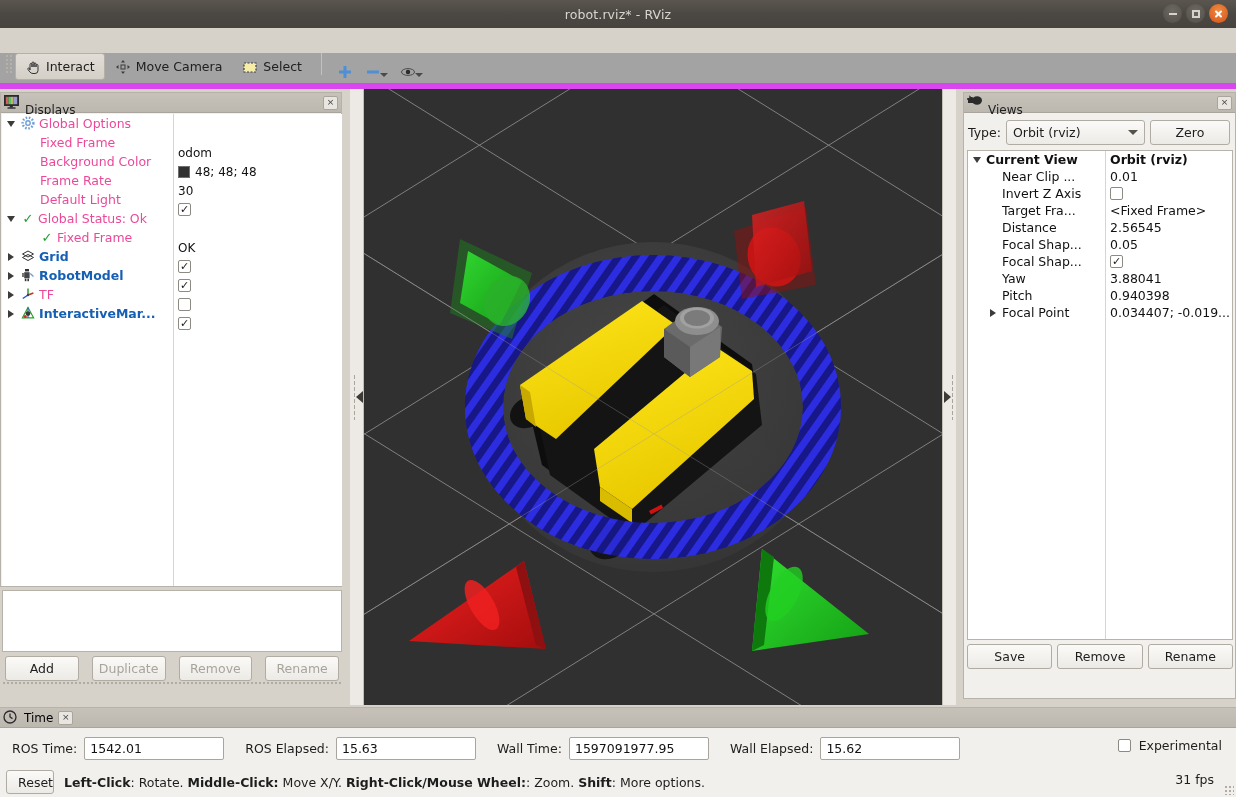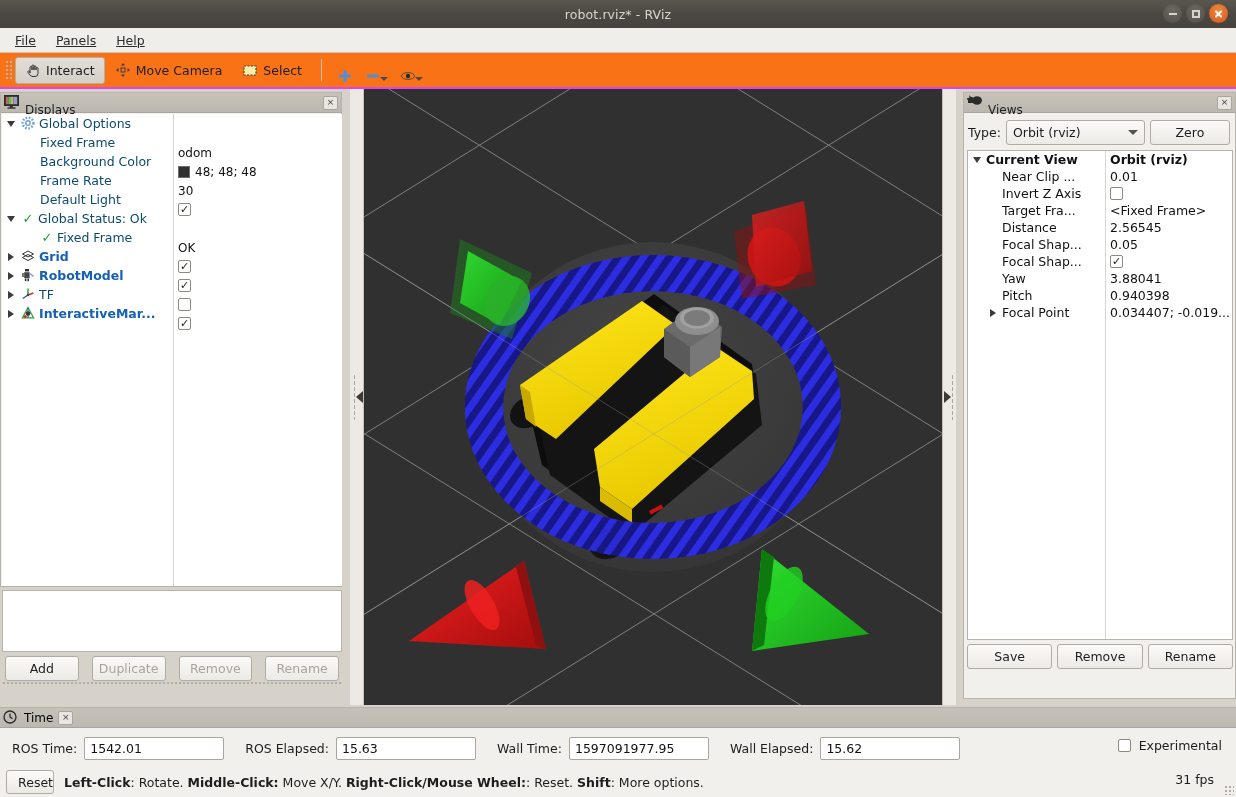--- a/index.html
+++ b/index.html
@@ -40,22 +40,22 @@
     position:absolute; left:0; top:28px; width:1236px; height:25px;
     background:#f0eeea; border-bottom:1px solid #c8c4bc;
     display:flex; align-items:center; padding-left:6px; gap:2px;
   }
   .menu-item { padding: 3px 9px; font-size:12.5px; color:#2b2b2b; cursor:default; }
   .menu-item u { text-decoration: underline; }
 
   
   .toolbar {
     position:absolute; left:0; top:53px; width:1236px; height:36px;
-    background:#f97316; border-bottom:2px solid #d946ef;
-    display:flex; align-items:center; padding-left:4px;
+    background:#a3a3a3; border-bottom:6px solid #d946ef;
+    display:flex; padding-left:4px;
   }
   .grip { width:8px; height:22px; margin-right:3px;
     background-image: radial-gradient(#b6b2aa 1px, transparent 1px);
     background-size: 4px 4px; background-position: 1px 1px; }
   .tbtn { display:flex; align-items:center; gap:5px; height:27px; padding:0 9px;
           border:1px solid transparent; border-radius:3px; font-size:12.5px; color:#202020; }
   .tbtn.active { background: linear-gradient(to bottom,#e2ded7,#d4d0c8); border-color:#b4b0a8; }
   .tbsep { width:1px; height:22px; background:#c6c2ba; margin:0 9px; }
   .icon-sm { width:16px; height:16px; display:inline-block; }
   .dropdown-caret { width:0;height:0;border-left:4px solid transparent;border-right:4px solid transparent;
@@ -78,21 +78,21 @@
   
   #displays-panel { left:0; top:92px; width:342px; height:495px; }
   .tree { position:absolute; left:1px; top:21px; width:340px; height:472px; background:#fff; overflow:hidden; }
   .tree-col-sep { position:absolute; left:171px; top:0; width:1px; height:100%; background:#d8d5d0; }
   .trow { display:flex; align-items:center; height:19px; position:relative; }
   .trow .namecell { width:171px; display:flex; align-items:center; gap:3px; padding-left:2px; overflow:hidden; }
   .trow .valcell { flex:1; display:flex; align-items:center; gap:5px; padding-left:5px; font-size:12px; color:#111;margin-top:20px; }
   .expander { width:14px; height:14px; display:flex; align-items:center; justify-content:center; flex-shrink:0; }
   .tri-right { width:0;height:0;border-top:4.5px solid transparent;border-bottom:4.5px solid transparent;border-left:6px solid #3b3b3b; }
   .tri-down { width:0;height:0;border-left:4.5px solid transparent;border-right:4.5px solid transparent;border-top:6px solid #3b3b3b; }
-  .tlabel { font-size:12.5px; color:#0c4a6e; white-space:nowrap; }
+  .tlabel { font-size:12.5px; color:#ec4899; white-space:nowrap; }
   .tlabel.link { color:#1560b4; font-weight:bold; }
   .checkbox { width:13px; height:13px; border:1px solid #8d8a84; background:#fff; border-radius:2px;
               display:inline-flex; align-items:center; justify-content:center; }
   .checkbox .tick { color:#1a1a1a; font-size:11px; line-height:1; font-weight:bold; }
   .swatch { width:12px; height:12px; background:#303030; border:1px solid #6f6f6f; display:inline-block; }
   .checkmark-green { color:#1f9c2e; font-size:13px; font-weight:bold; line-height:1; width:14px; text-align:center; }
 
   .status-box { position:absolute; left:1px; top:497px; width:340px; height:62px; background:#fff; border:1px solid #b7b3ab; }
   .btnrow { position:absolute; left:1px; top:563px; width:340px; height:27px; display:flex; gap:13px; padding:0 3px; }
   .btn {
@@ -172,25 +172,20 @@
       <div class="wbtn min">
           <span></span>
         </div>
       <div class="wbtn max">
           <span></span>
         </div>
       <div class="wbtn close"></div>
     </div>
   </div>
 
-  <div class="menubar">
-    <div class="menu-item"><u>File</u></div>
-    <div class="menu-item"><u>Panels</u></div>
-    <div class="menu-item"><u>Help</u></div>
-  </div>
 
   <div class="toolbar">
     <div class="grip"></div>
 
     <div class="tbtn active">
       <span class="icon-sm">
         <svg width="16" height="16" viewBox="0 0 16 16">
           <path d="M5 11 L5 5.5 a1 1 0 0 1 2 0 L7 8 L7 4 a1 1 0 0 1 2 0 L9 8 L9 5 a1 1 0 0 1 2 0 L11 8 L11 6.5 a1 1 0 0 1 2 0 L13 11.5 a3 3 0 0 1 -3 3 L8 14.5 a4 4 0 0 1 -3.2 -1.6 L3 10.5 a1 1 0 0 1 1.6 -1.2 Z" fill="none" stroke="#333" stroke-width="1"></path>
         </svg>
       </span>
@@ -730,19 +725,19 @@
 
     <div class="exp-wrap">
       <span class="checkbox"></span>
       <span class="flabel">Experimental</span>
     </div>
 
     <div class="bottom-row">
       <div class="reset-btn">
         <span>Reset</span>
       </div>
-      <div class="hint" id="mouse-hint"><b>Left-Click</b><span>: Rotate. </span><b>Middle-Click:</b><span> Move X/Y. </span><b>Right-Click/Mouse Wheel:</b><span>: Reset. </span><b>Shift</b><span>: More options.</span></div>
+      <div class="hint" id="mouse-hint"><b>Left-Click</b><span>: Rotate. </span><b>Middle-Click:</b><span> Move X/Y. </span><b>Right-Click/Mouse Wheel:</b><span>: Zoom. </span><b>Shift</b><span>: More options.</span></div>
     </div>
     <div class="fps">31 fps</div>
     <div class="resizer"></div>
   </div>
 
 </div>
 
 </body></html>

